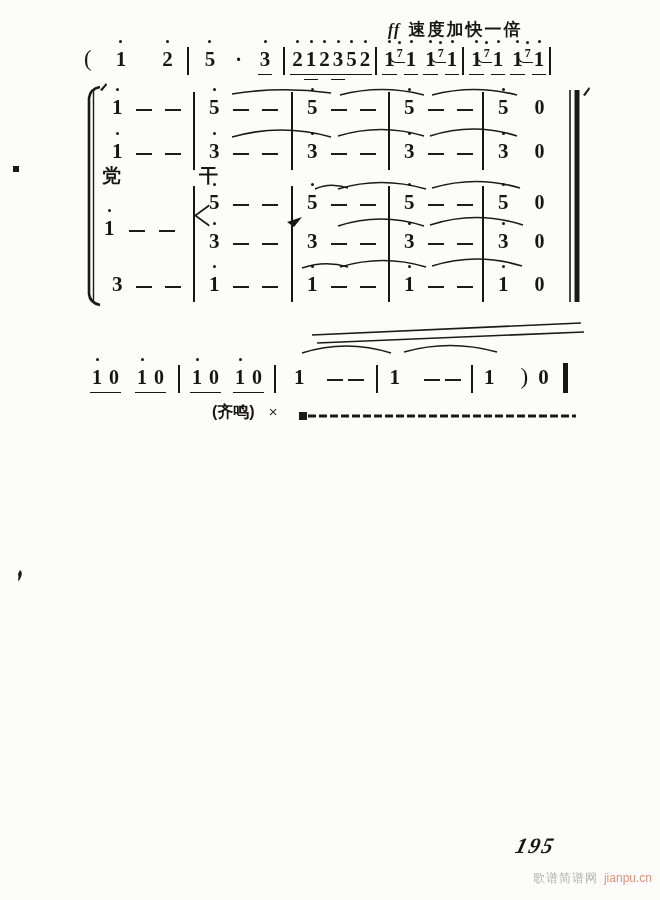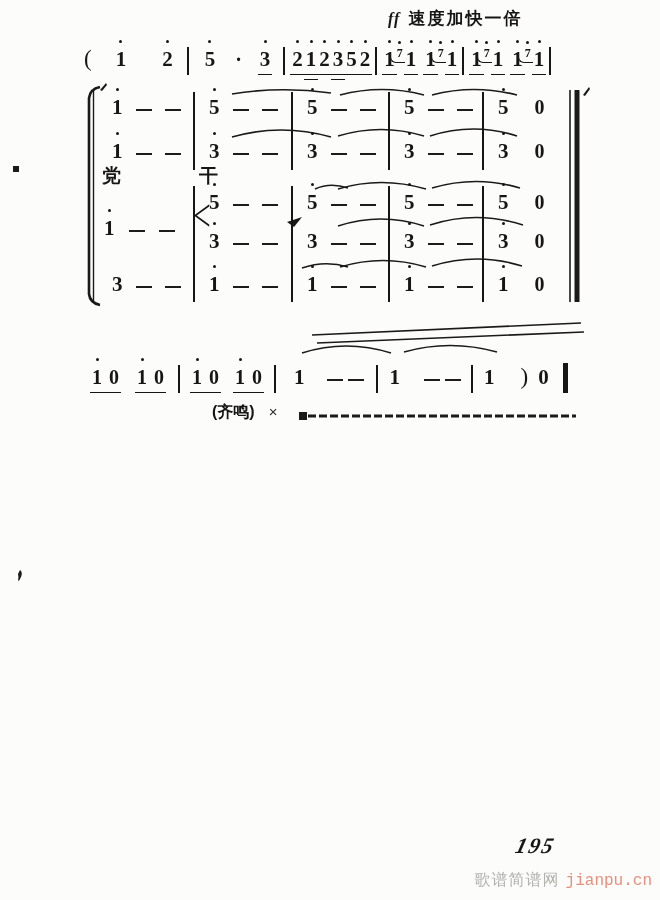--- a/index.html
+++ b/index.html
@@ -7,21 +7,21 @@
     position:relative;
     width:660px;height:900px;
     background:#fcfcfa;
     overflow:hidden;
     font-family:"Liberation Serif","DejaVu Serif",serif;
     color:#171614;
   }
   .overlay{position:absolute;left:0;top:0;width:660px;height:900px;pointer-events:none;}
 
   
-  .tempo{position:absolute;left:388px;top:7px;font-size:17px;font-weight:700;white-space:nowrap;}
+  .tempo{position:absolute;left:388px;top:18px;font-size:17px;font-weight:700;white-space:nowrap;}
   .tempo .dyn{font-style:italic;font-size:16px;margin-right:8px;letter-spacing:1px;}
   .tempo .txt{font-family:"Liberation Sans","DejaVu Sans",sans-serif;letter-spacing:2px;}
 
   
   .token-line{position:absolute;white-space:nowrap;display:flex;align-items:flex-end;height:34px;}
   #line1{left:84px;top:38px;}
   #coda{left:92px;top:356px;}
 
   .n{position:relative;display:inline-block;font-size:21px;font-weight:700;line-height:26px;}
   .dt{position:absolute;left:50%;top:-6px;width:3px;height:3px;margin-left:-1.5px;border-radius:50%;background:#171614;}
@@ -61,22 +61,22 @@
              transform:scale(1.05,1.55);transform-origin:left center;line-height:30px;}
 
   
   .tutti{position:absolute;left:212px;top:402px;font-size:16px;font-weight:700;
          font-family:"Liberation Sans","DejaVu Sans",sans-serif;white-space:nowrap;}
   .tutti .x{font-weight:400;margin-left:14px;font-size:15px;color:#2a2a28;}
 
   
   .pageno{position:absolute;left:516px;top:833px;font-size:22px;font-weight:700;
           font-style:italic;transform:skewX(-14deg);letter-spacing:2px;}
-  .watermark{position:absolute;right:8px;top:870px;font-size:16px;white-space:nowrap;
-             font-family:Liberation Mono, monospace;}
+  .watermark{position:absolute;right:8px;top:870px;font-size:12px;white-space:nowrap;
+             font-family:Liberation Sans, sans-serif;}
   .watermark .site{color:#b2b2ae;letter-spacing:1px;}
   .watermark .domain{color:#e5907e;margin-left:6px;}
 </style>
 </head>
 <body>
 
 <div class="page">
 
   <svg class="overlay" viewBox="0 0 660 900" xmlns="http://www.w3.org/2000/svg">
     <g fill="none" stroke="#1b1a18" stroke-width="1.6">

